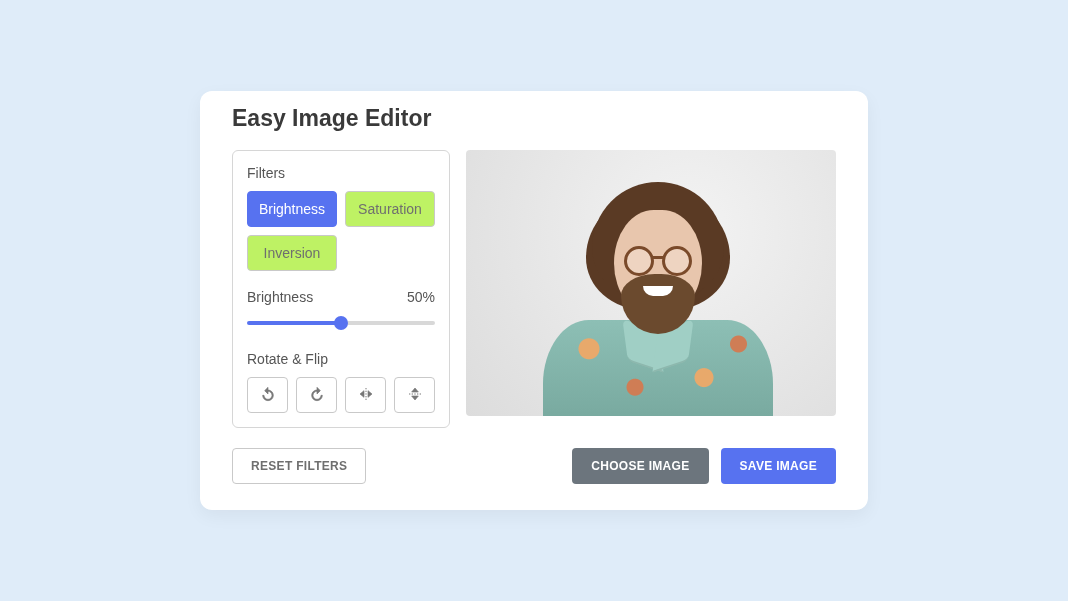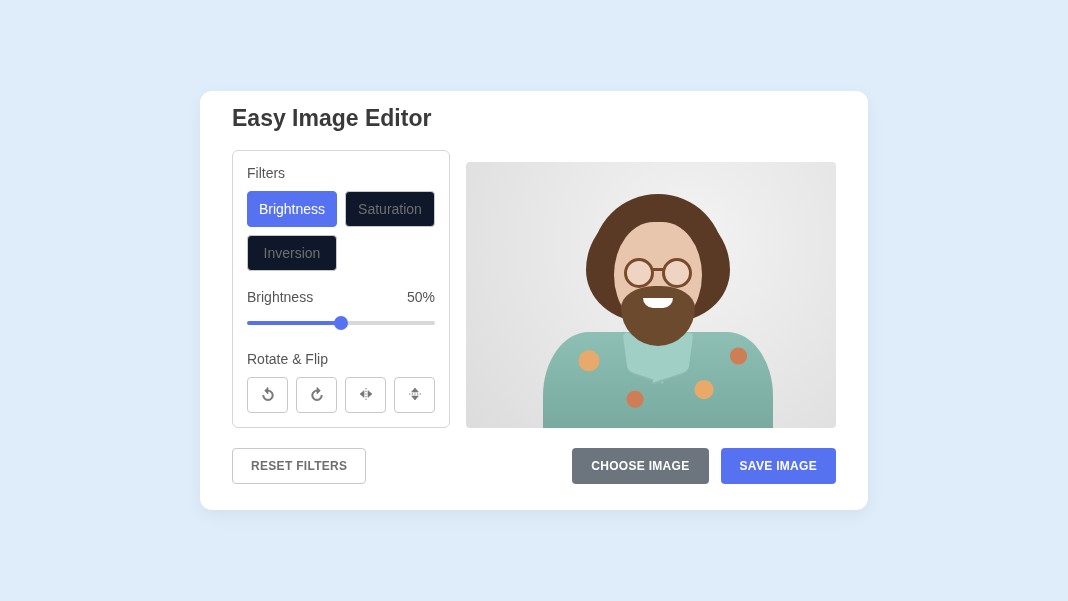--- a/index.html
+++ b/index.html
@@ -20,21 +20,21 @@
   }
   .title {
     font-size: 23px;
     font-weight: 700;
     color: #3a3a3a;
     margin-bottom: 18px;
   }
   .body-row {
     display: flex;
     gap: 16px;
-    align-items: flex-end;
+    align-items: flex-start;
     margin-top: 18px;
   }
   .editor {
     width: 218px;
     border: 1px solid #d6d6d6;
     border-radius: 6px;
     padding: 14px 14px 14px 14px;
   }
   .section-label {
     font-size: 14px;
@@ -43,21 +43,21 @@
   }
   .filter-grid {
     display: grid;
     grid-template-columns: 1fr 1fr;
     gap: 8px;
   }
   .filter-btn {
     height: 36px;
     border: 1px solid #c9c9c9;
     border-radius: 4px;
-    background: #0f172a;
+    background: #bef264;
     color: #6f6f6f;
     font-size: 14px;
     cursor: pointer;
   }
   .filter-btn.active {
     background: #5772f0;
     border-color: #5772f0;
     color: #fff;
   }
   .slider-block { margin-top: 18px; }

